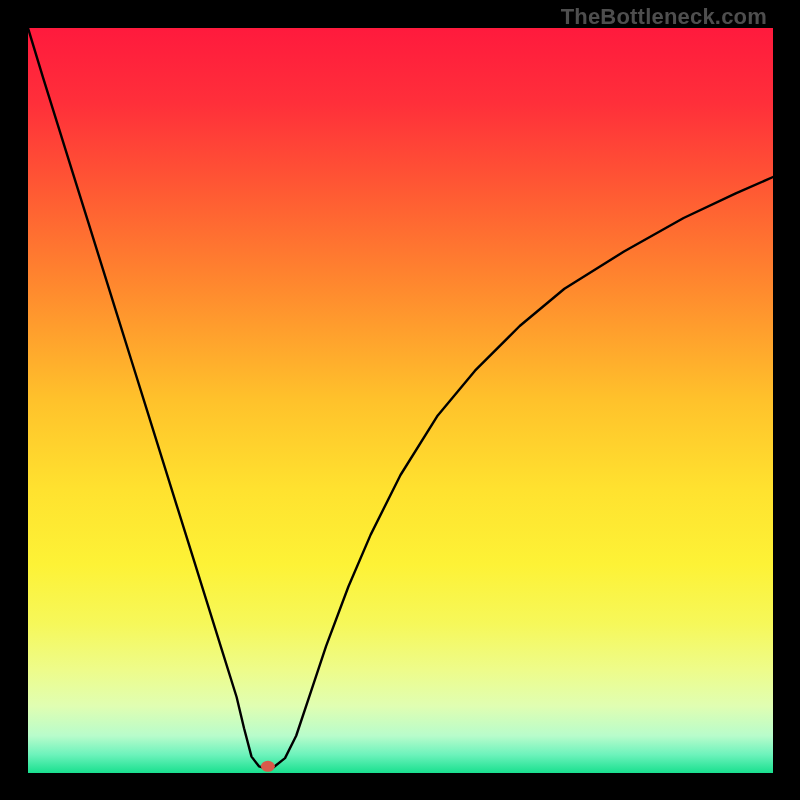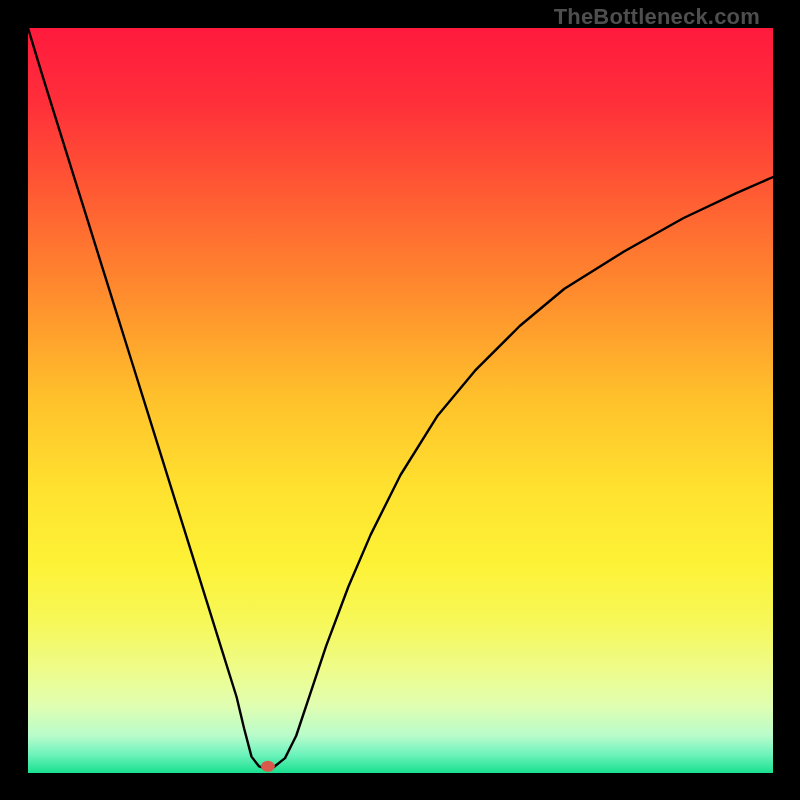--- a/index.html
+++ b/index.html
@@ -20,21 +20,21 @@
     position: absolute;
     left: 28px;
     top: 28px;
     width: 745px;
     height: 745px;
     overflow: hidden;
   }
   .watermark {
     position: absolute;
     top: 4px;
-    right: 40px;
+    right: 33px;
     color: #4e4e4e;
     font-size: 22px;
     font-weight: 600;
     letter-spacing: 0.2px;
   }
   svg { display: block; }
 </style>
 </head>
 <body>
 

